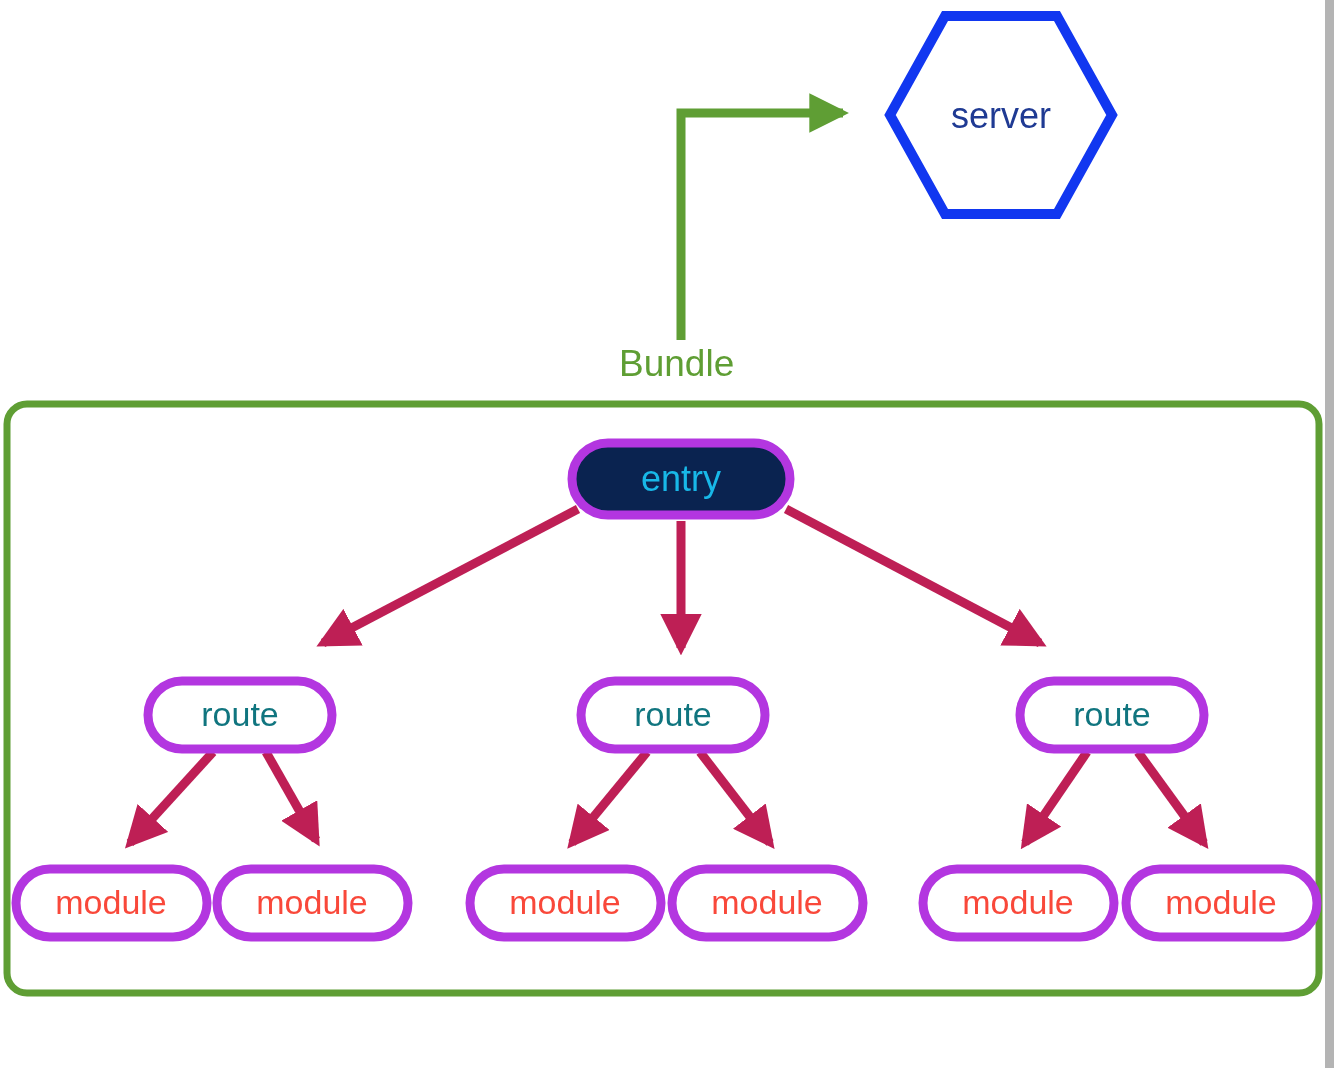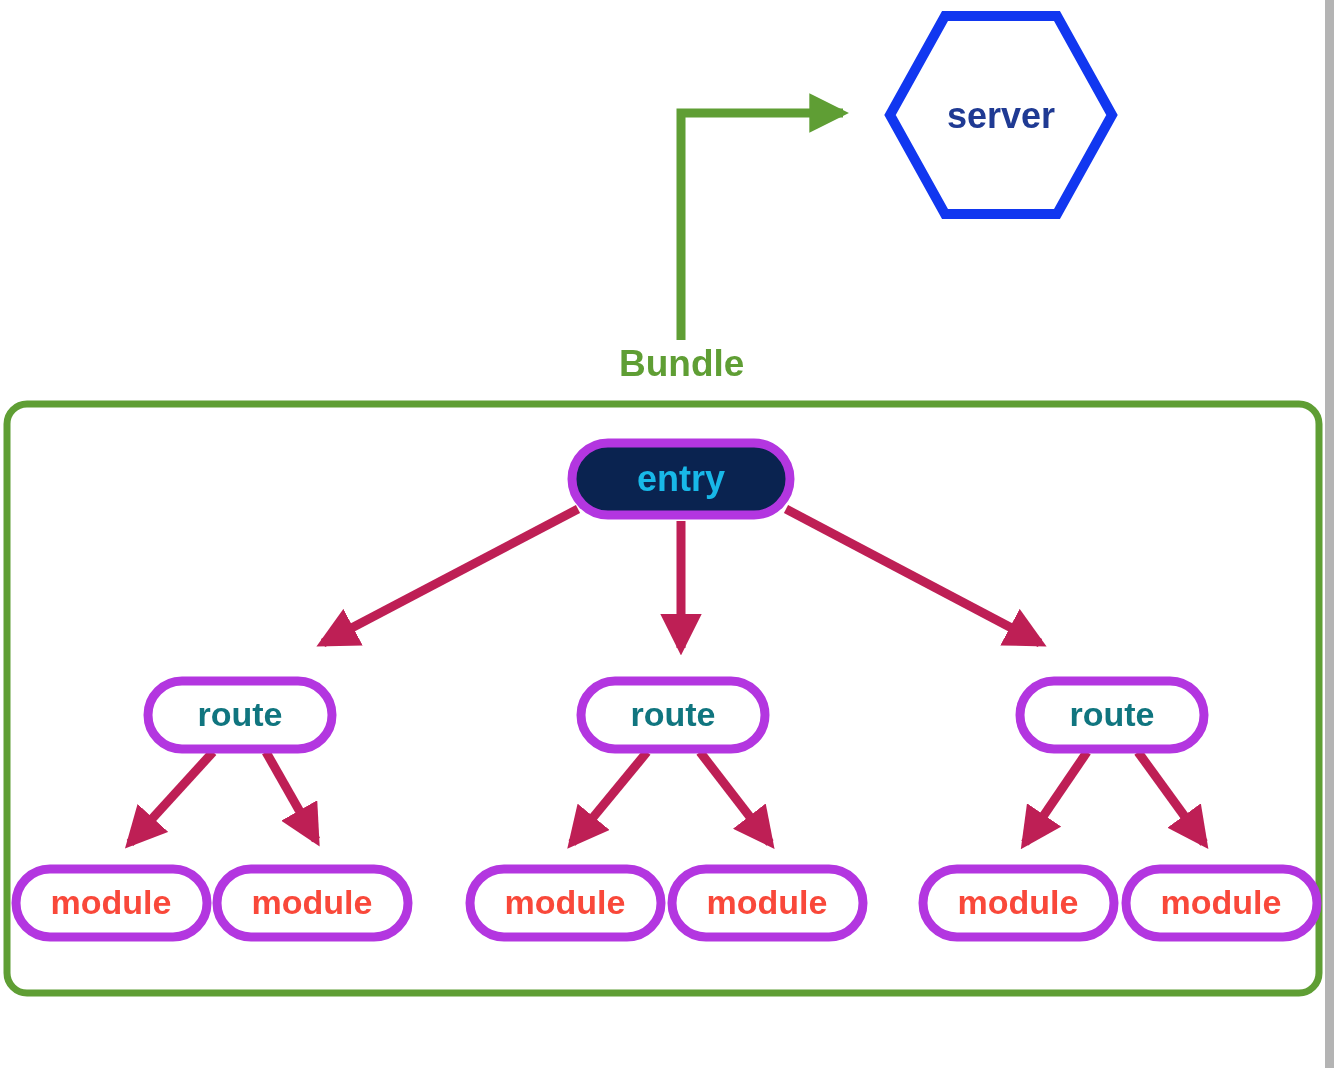--- a/index.html
+++ b/index.html
@@ -10,21 +10,20 @@
   }
   body {
     font-family: "Liberation Sans", sans-serif;
   }
   #stage {
     position: relative;
     width: 1334px;
     height: 1068px;
     background: #ffffff;
     overflow: hidden;
-    font-weight: bold;
   }
   #diagram-svg {
     position: absolute;
     left: 0;
     top: 0;
     width: 1334px;
     height: 1068px;
   }
   .node-label {
     font-family: "Liberation Sans", sans-serif;

